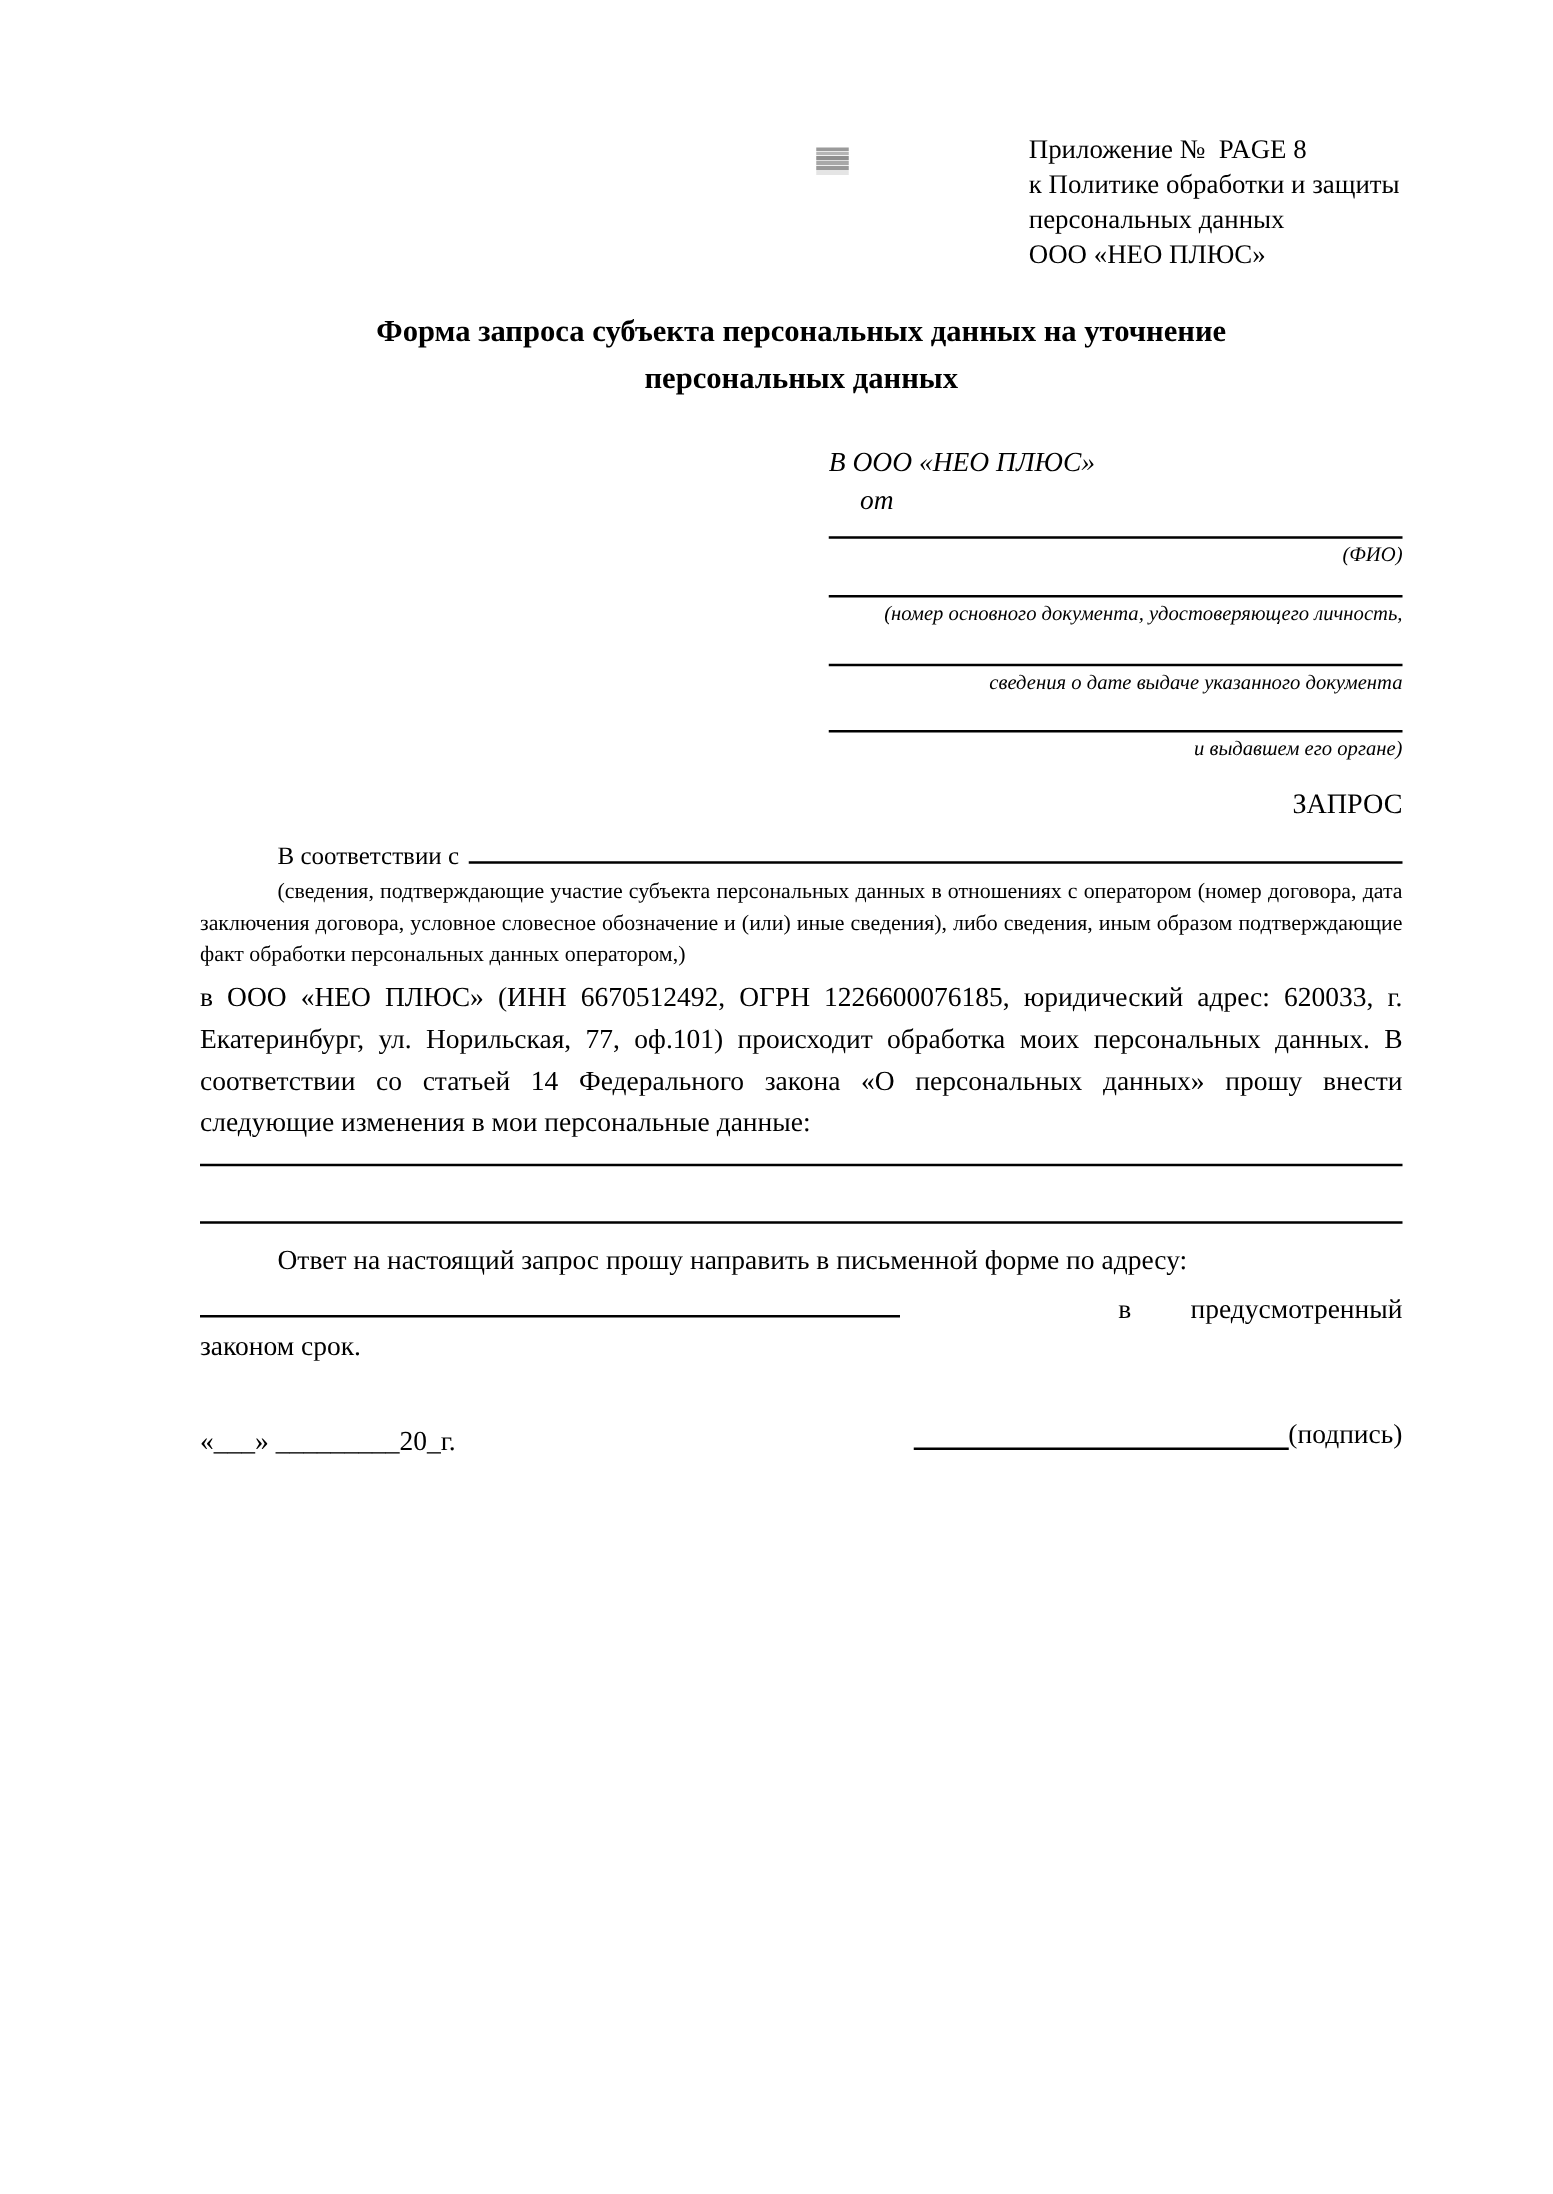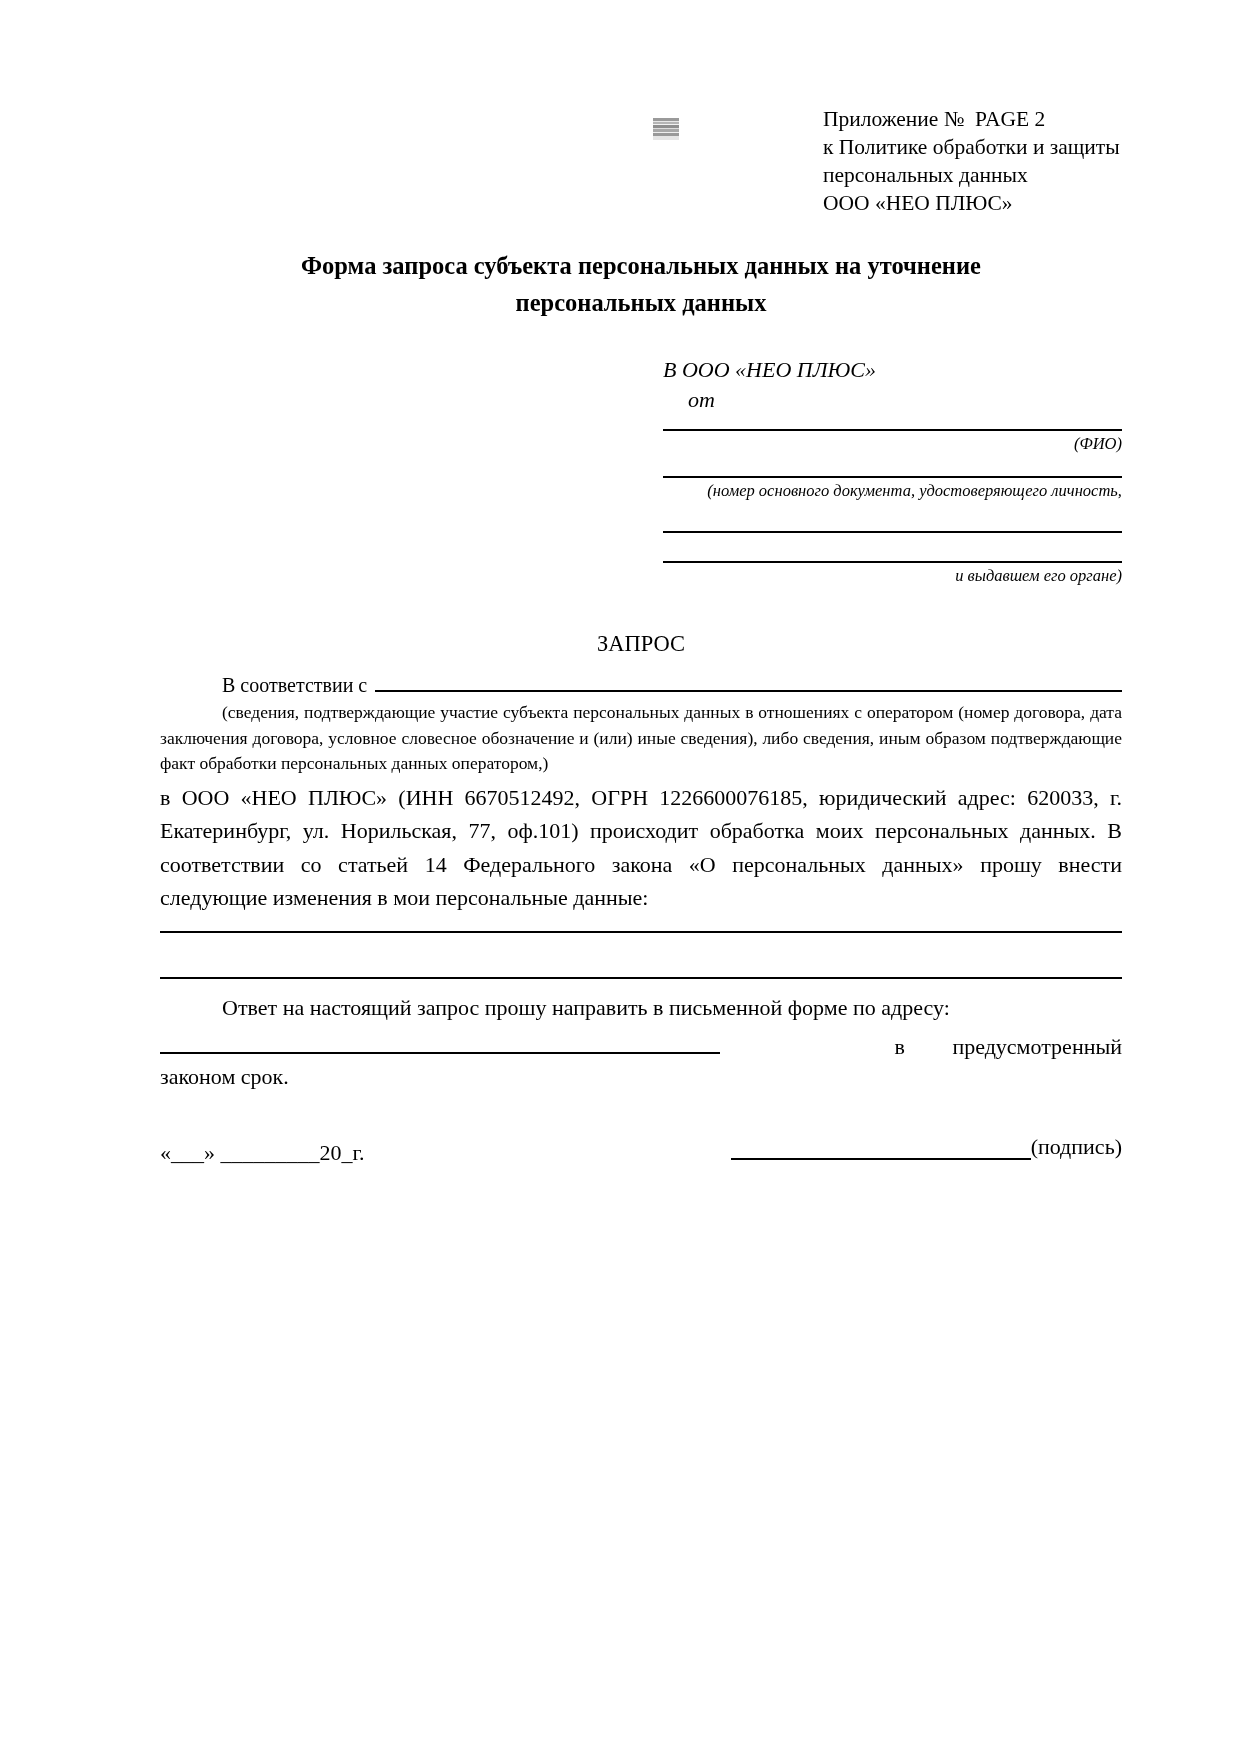--- a/index.html
+++ b/index.html
@@ -19,21 +19,21 @@
   }
   .hdr{margin-left:663px;font-size:21.5px;line-height:28px;}
   .hdr div{white-space:pre;}
   .title{margin-top:30px;text-align:center;font-weight:bold;font-size:24.5px;line-height:37px;}
   .addr{margin-left:503px;width:459px;font-size:22px;margin-top:34px;font-style:italic;}
   .addr-to{line-height:30px;}
   .addr-from{margin-left:25px;line-height:30px;}
   .blank{border-bottom:2px solid #000;}
   .b1{height:14px;} .b2{height:22px;} .b3{height:30px;} .b4{height:28px;}
   .cap{font-size:16.5px;line-height:20px;text-align:right;padding-top:3px;}
-  .zapros{text-align:center;font-size:22.5px;margin-top:44px;line-height:28px;}
+  .zapros{text-align:right;font-size:22.5px;margin-top:20px;line-height:28px;}
   .accord{display:flex;align-items:baseline;font-size:20px;line-height:30px;padding-left:62px;margin-top:8px;}
   .accord .fill{flex:1;border-bottom:2.5px solid #000;height:24px;margin-left:8px;}
   .note{font-size:17.5px;line-height:25.5px;text-align:justify;text-indent:62px;}
   .body-p{font-size:22px;line-height:33.5px;text-align:justify;margin-top:4px;}
   .rule{border-bottom:2.5px solid #000;}
   .r1{height:16px;} .r2{height:44px;}
   .answer{margin-top:12px;font-size:22px;line-height:33.5px;text-indent:62px;text-align:justify;}
   .addr-line-row{display:flex;align-items:baseline;font-size:22px;margin-top:2px;}
   .addr-line-row .addr-fill{width:560px;border-bottom:2.5px solid #000;height:26px;}
   .addr-line-row .tail{margin-left:auto;word-spacing:42px;}
@@ -43,21 +43,21 @@
   .sig-line{width:300px;border-bottom:2.5px solid #000;height:24px;}
 </style>
 </head>
 <body>
 
 <div class="page">
 
   <div class="obj-icon"></div>
 
   <div class="hdr">
-    <div>Приложение №  PAGE 2</div>
+    <div>Приложение №  PAGE 8</div>
     <div>к Политике обработки и защиты</div>
     <div>персональных данных</div>
     <div>ООО «НЕО ПЛЮС»</div>
   </div>
 
   <div class="title">
     <div>Форма запроса субъекта персональных данных на уточнение</div>
     <div>персональных данных</div>
   </div>
 
@@ -65,20 +65,21 @@
     <div class="addr-to">В ООО «НЕО ПЛЮС»</div>
     <div class="addr-from">от</div>
 
     <div class="blank b1"></div>
     <div class="cap">(ФИО)</div>
 
     <div class="blank b2"></div>
     <div class="cap">(номер основного документа, удостоверяющего личность,</div>
 
     <div class="blank b3"></div>
+    <div class="cap">сведения о дате выдаче указанного документа</div>
 
     <div class="blank b4"></div>
     <div class="cap">и выдавшем его органе)</div>
   </div>
 
   <div class="zapros">ЗАПРОС</div>
 
   <div class="accord">
     <span>В соответствии с</span>
     <span class="fill"></span>

